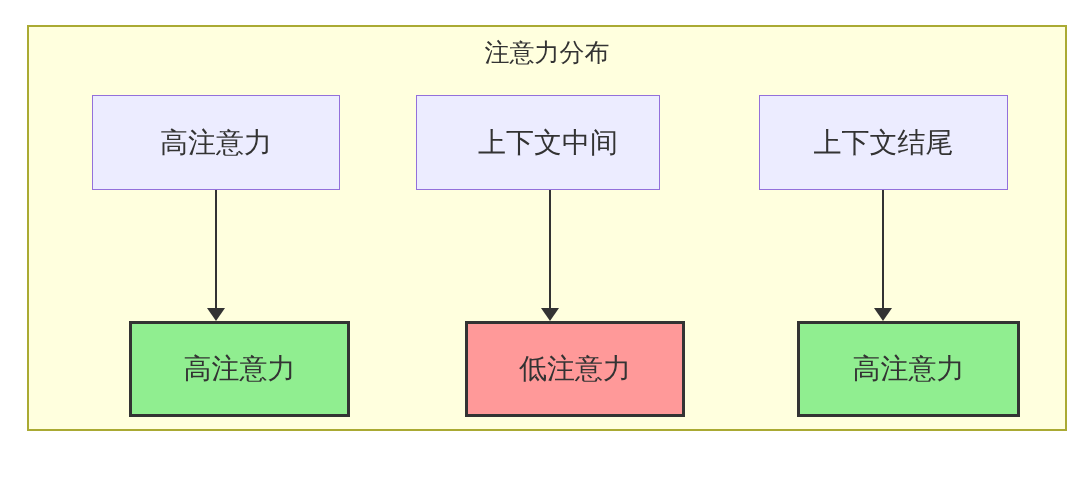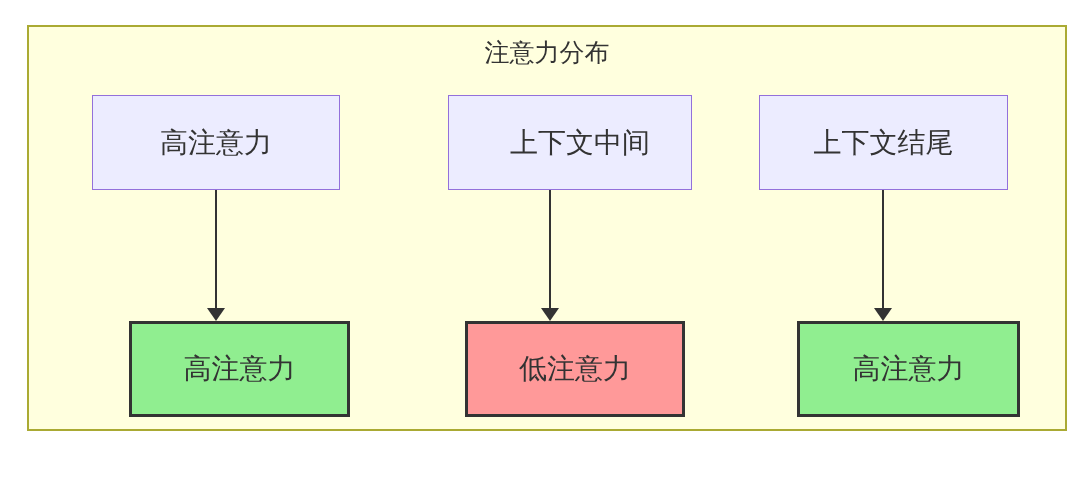--- a/index.html
+++ b/index.html
@@ -55,21 +55,21 @@
   .node.target {
     border: 3px solid var(--target-border, #333333);
     height: 96px;
     top: 294px;
     margin-left: 25px;
   }
   .node.target.high { background: var(--high-bg, #90ee90); }
   .node.target.low  { background: var(--low-bg, #ff9999); }
 
   .src-1 { left: 63px;  width: 248px; }
-  .src-2 { left: 419px; width: 244px; padding-left: 20px; }
+  .src-2 { left: 387px; width: 244px; padding-left: 20px; }
   .src-3 { left: 730px; width: 249px; }
   .tgt-1 { left: 75px;  width: 221px; }
   .tgt-2 { left: 411px; width: 220px; }
   .tgt-3 { left: 743px; width: 223px; }
 
   .arrow-line {
     position: absolute;
     top: 163px;
     width: 2px;
     height: 120px;

